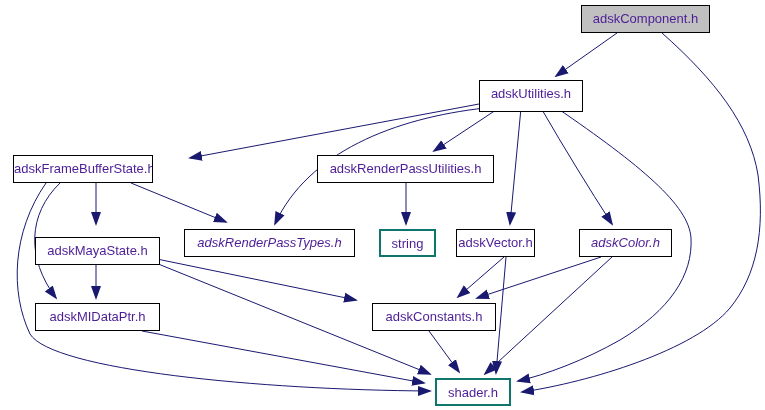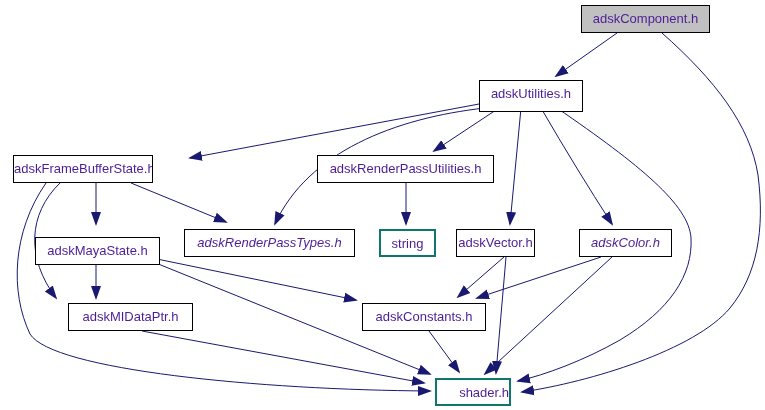--- a/index.html
+++ b/index.html
@@ -80,17 +80,17 @@
   <div id="node-layer">
       <div class="node root" style="left: 581px; top: 5px; width: 129px; height: 28px; line-height: 26px;">adskComponent.h</div>
       <div class="node internal" style="left: 479px; top: 80px; width: 104px; height: 32px; line-height: 26px;">adskUtilities.h</div>
       <div class="node internal" style="left: 13px; top: 155px; width: 140px; height: 28px; line-height: 26px;">adskFrameBufferState.h</div>
       <div class="node internal" style="left: 317px; top: 155px; width: 177px; height: 28px; line-height: 26px;">adskRenderPassUtilities.h</div>
       <div class="node internal" style="left: 35px; top: 229px; width: 125px; height: 28px; line-height: 26px; margin-top: 8px;">adskMayaState.h</div>
       <div class="node internal" style="left: 184px; top: 229px; width: 171px; height: 28px; line-height: 26px; font-style: italic;">adskRenderPassTypes.h</div>
       <div class="node external" style="left: 379px; top: 229px; width: 57px; height: 28px; line-height: 26px;">string</div>
       <div class="node internal" style="left: 456px; top: 229px; width: 79px; height: 28px; line-height: 26px;">adskVector.h</div>
       <div class="node internal" style="left: 579px; top: 229px; width: 93px; height: 28px; line-height: 26px; font-style: italic;">adskColor.h</div>
-      <div class="node internal" style="left: 35px; top: 303px; width: 125px; height: 28px; line-height: 26px; margin-left: 33px;">adskMIDataPtr.h</div>
-      <div class="node internal" style="left: 362px; top: 303px; width: 124px; height: 28px; line-height: 26px;">adskConstants.h</div>
-      <div class="node external" style="left: 435px; top: 378px; width: 76px; height: 28px; line-height: 26px; text-align: right;">shader.h</div>
+      <div class="node internal" style="left: 35px; top: 303px; width: 125px; height: 28px; line-height: 26px;">adskMIDataPtr.h</div>
+      <div class="node internal" style="left: 372px; top: 303px; width: 124px; height: 28px; line-height: 26px;">adskConstants.h</div>
+      <div class="node external" style="left: 435px; top: 378px; width: 76px; height: 28px; line-height: 26px;">shader.h</div>
     </div>
 </div>
 
 </body></html>

